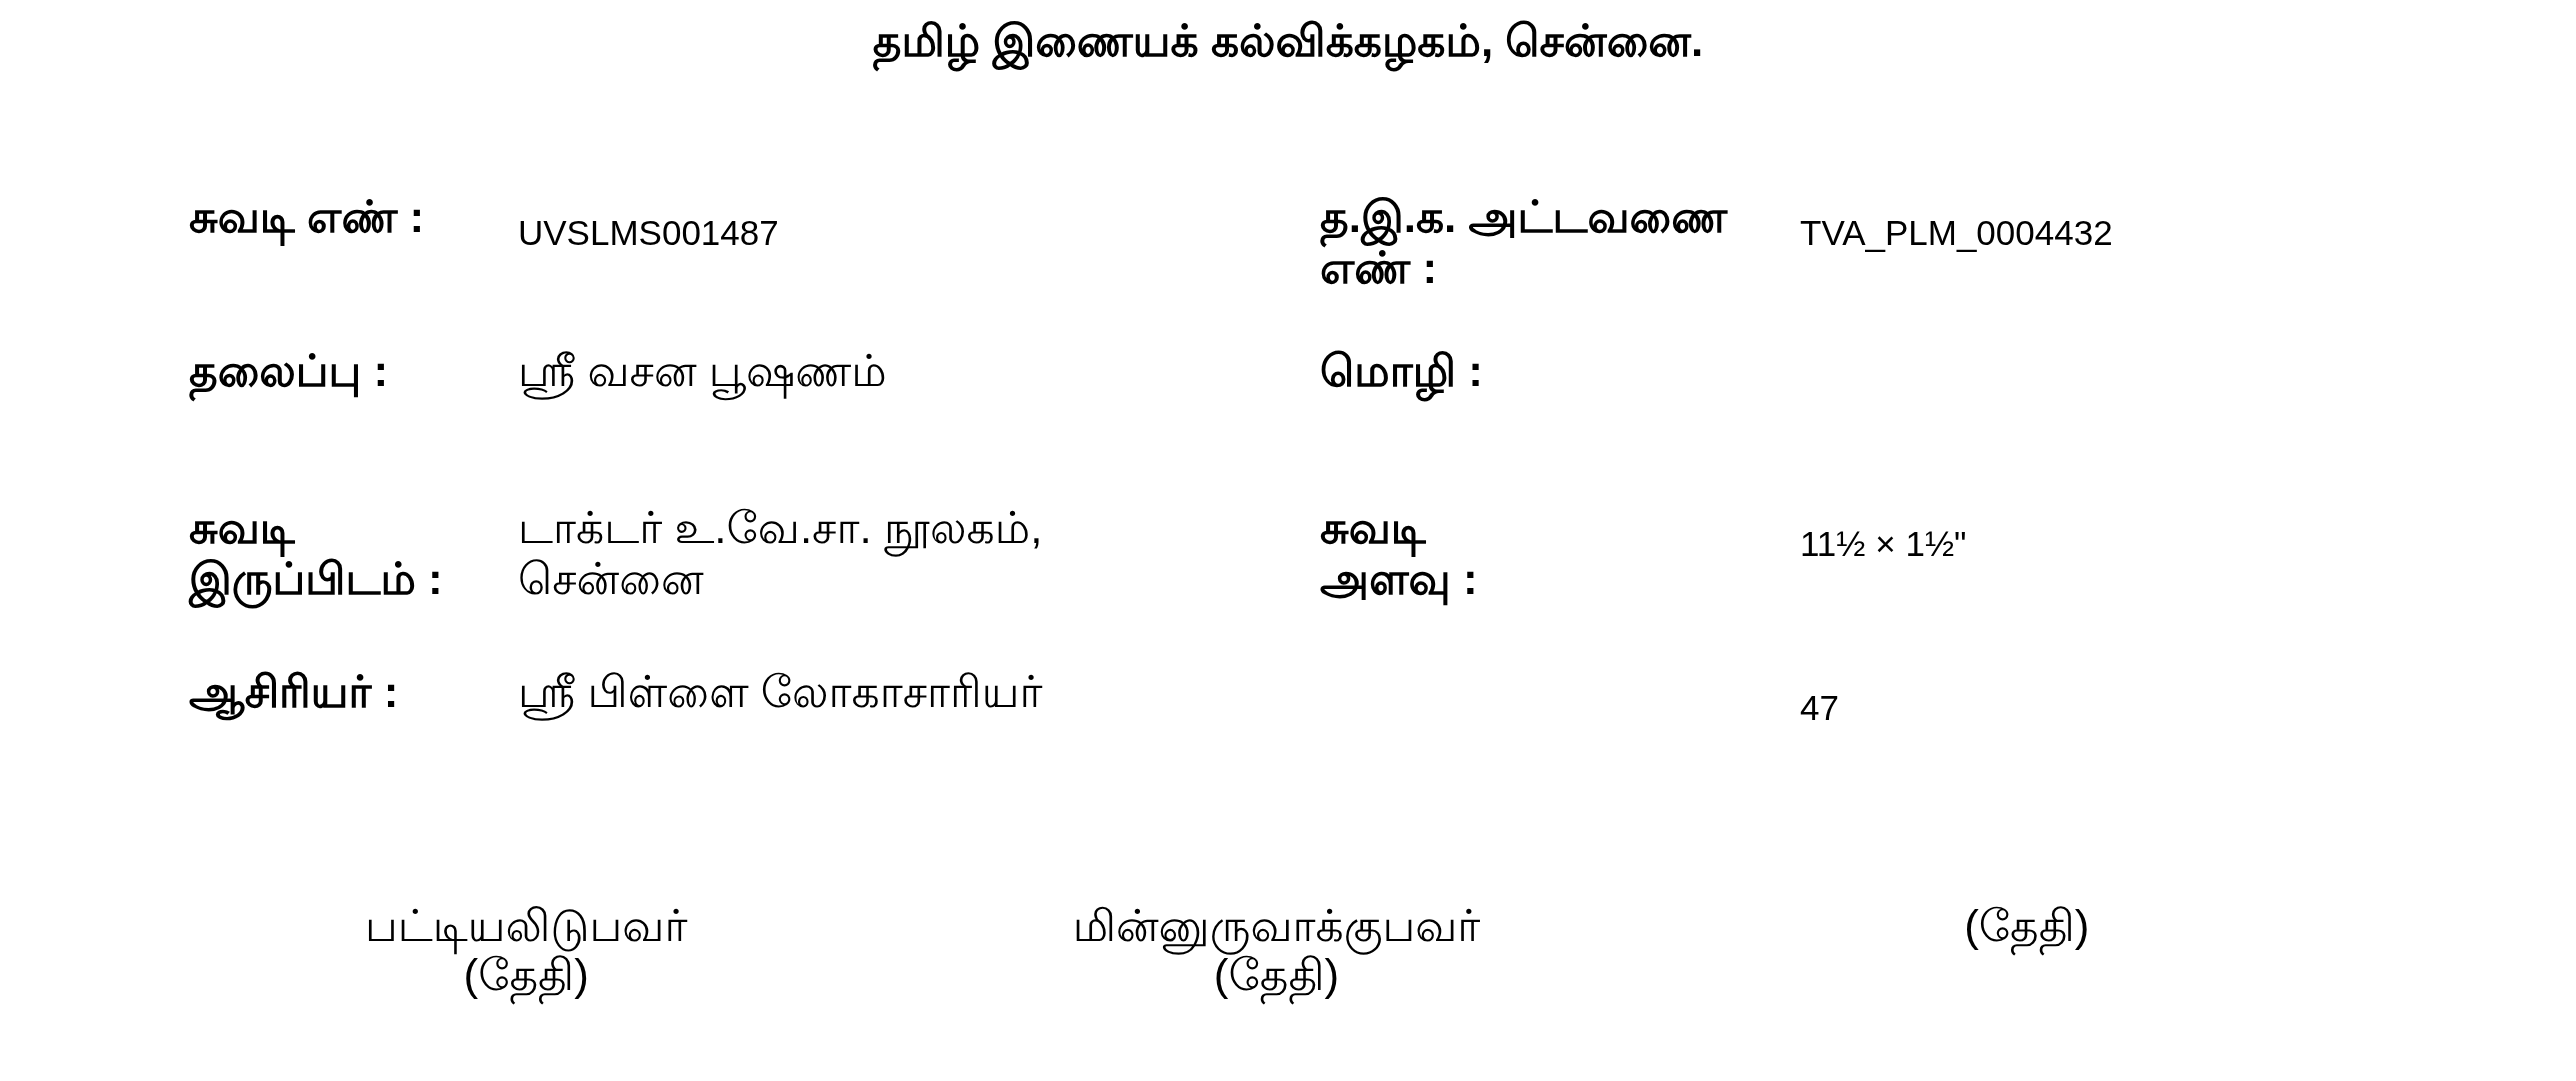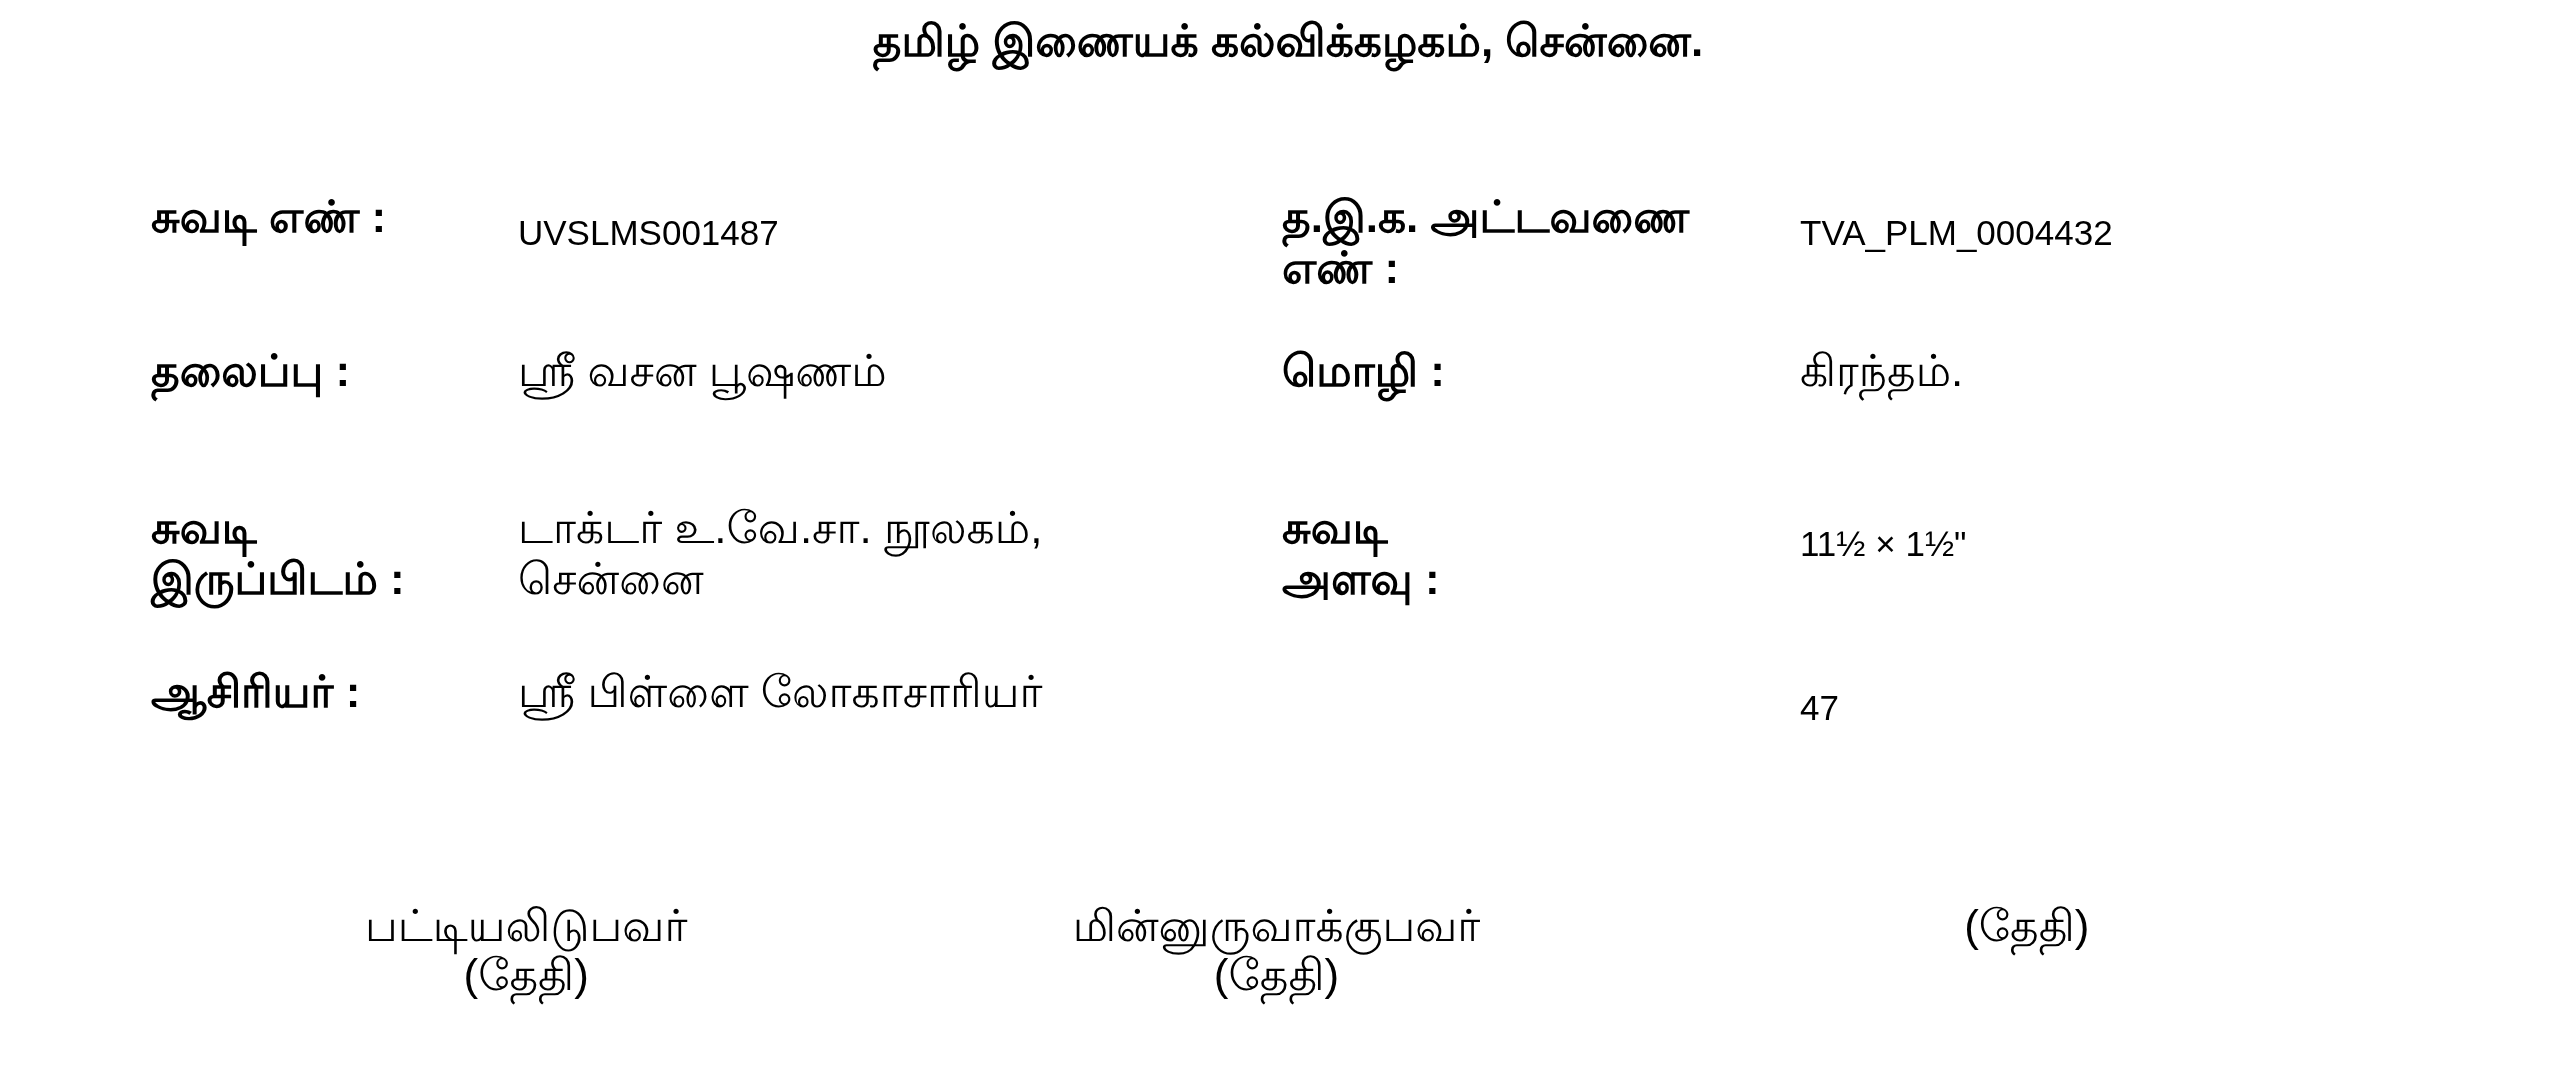--- a/index.html
+++ b/index.html
@@ -27,20 +27,21 @@
     white-space: pre-line;
   }
   .cell {
     position: absolute;
     white-space: pre-line;
     font-size: 44px;
     line-height: 51px;
   }
   .label {
     font-weight: bold;
+    margin-left: 38px;
   }
   .value {
     font-weight: normal;
   }
   .latin {
     font-size: 35px;
     margin-top: 16px;
   }
   
   .col-l-label { left: 151px;  width: 361px;  }
@@ -81,21 +82,20 @@
 
   <div class="cell label col-l-label row-1">சுவடி எண் :</div>
   <div class="cell value latin col-l-value row-1">UVSLMS001487</div>
   <div class="cell label col-r-label row-1">த.இ.க. அட்டவணை
 எண் :</div>
   <div class="cell value latin col-r-value row-1">TVA_PLM_0004432</div>
 
   <div class="cell label col-l-label row-2">தலைப்பு :</div>
   <div class="cell label col-r-label row-2">மொழி :</div>
   <div class="cell value col-l-value row-2">ஸ்ரீ வசன பூஷணம்</div>
-  <div class="cell value col-r-value row-2">கிரந்தம்.</div>
 
   <div class="cell label col-l-label row-3">சுவடி
 இருப்பிடம் :</div>
   <div class="cell value col-l-value row-3">டாக்டர் உ.வே.சா. நூலகம்,
 சென்னை</div>
   <div class="cell label col-r-label row-3">சுவடி
 அளவு :</div>
   <div class="cell value latin col-r-value row-3">11½ × 1½"</div>
 
   <div class="cell label col-l-label row-4">ஆசிரியர் :</div>

